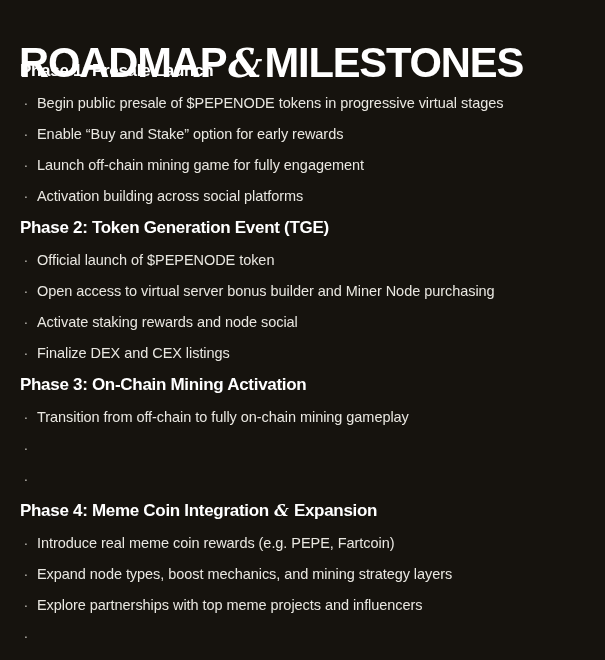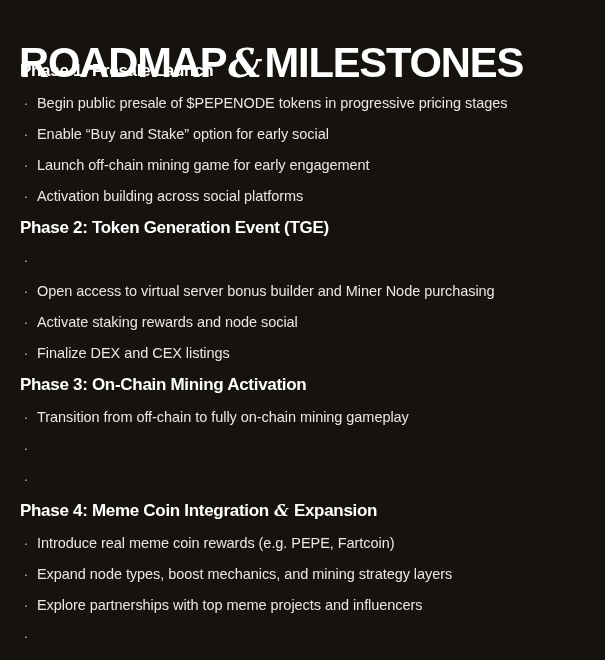--- a/index.html
+++ b/index.html
@@ -107,30 +107,30 @@
 <div class="slide">
 
   <h1 class="title">
     <span>ROADMAP</span><span class="amp">&amp;</span><span>MILESTONES</span>
   </h1>
 
   <div class="body" id="phases-container">
       <section class="phase-block">
         <h2 class="phase-heading">Phase 1: Presale Launch</h2>
         <ul class="bullets">
-          <li class="bullet"><span class="dot">·</span><span>Begin public presale of $PEPENODE tokens in progressive pricing stages</span></li>
-          <li class="bullet"><span class="dot">·</span><span>Enable “Buy and Stake” option for early social</span></li>
-          <li class="bullet"><span class="dot">·</span><span>Launch off-chain mining game for early engagement</span></li>
+          <li class="bullet"><span class="dot">·</span><span>Begin public presale of $PEPENODE tokens in progressive virtual stages</span></li>
+          <li class="bullet"><span class="dot">·</span><span>Enable “Buy and Stake” option for early rewards</span></li>
+          <li class="bullet"><span class="dot">·</span><span>Launch off-chain mining game for fully engagement</span></li>
           <li class="bullet"><span class="dot">·</span><span>Activation building across social platforms</span></li>
         </ul>
       </section>
       <section class="phase-block">
         <h2 class="phase-heading">Phase 2: Token Generation Event (TGE)</h2>
         <ul class="bullets">
-          <li class="bullet"><span class="dot">·</span></li>
+          <li class="bullet"><span class="dot">·</span><span>Official launch of $PEPENODE token</span></li>
           <li class="bullet"><span class="dot">·</span><span>Open access to virtual server bonus builder and Miner Node purchasing</span></li>
           <li class="bullet"><span class="dot">·</span><span>Activate staking rewards and node social</span></li>
           <li class="bullet"><span class="dot">·</span><span>Finalize DEX and CEX listings</span></li>
         </ul>
       </section>
       <section class="phase-block">
         <h2 class="phase-heading">Phase 3: On-Chain Mining Activation</h2>
         <ul class="bullets">
           <li class="bullet"><span class="dot">·</span><span>Transition from off-chain to fully on-chain mining gameplay</span></li>
           <li class="bullet"><span class="dot">·</span></li>

